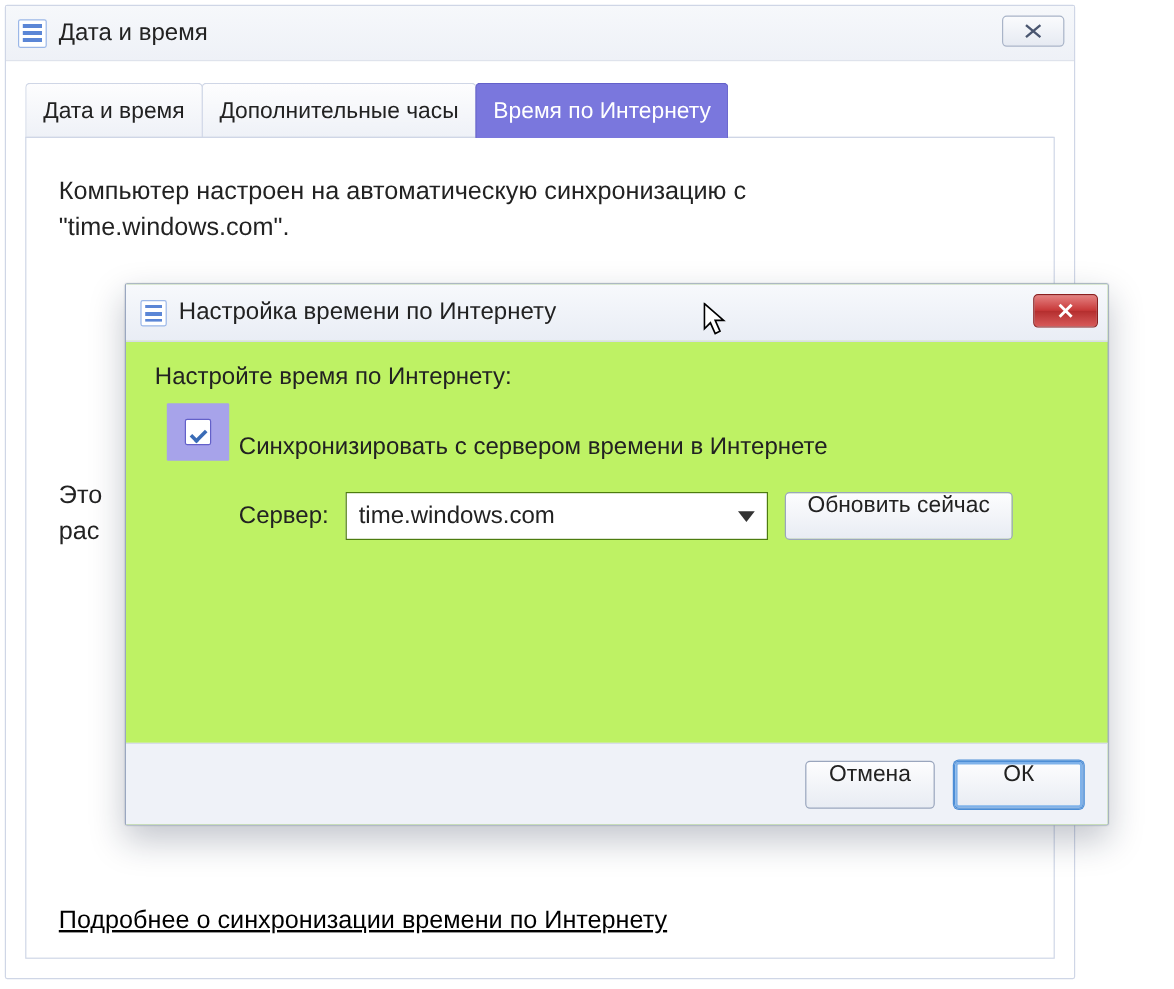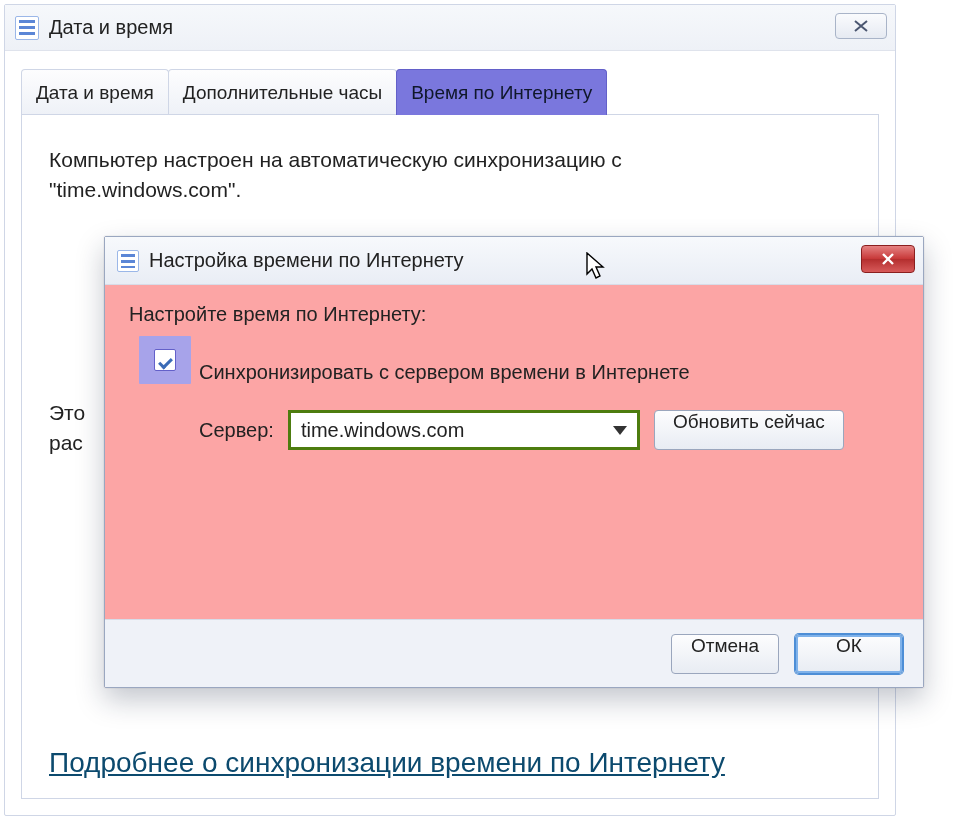--- a/index.html
+++ b/index.html
@@ -76,21 +76,21 @@
     border-bottom: none;
     background: linear-gradient(#fdfdfe,#eef1f7);
     font-size: 19px;
     border-radius: 4px 4px 0 0;
     margin-right: -1px;
     position: relative;
   }
   .tab.active {
     background: #7a77dd;
     border-color: #6360c9;
-    color: #0f172a;
+    color: #ffffff;
     font-weight: 400;
     z-index: 2;
   }
   .tab-body-border {
     position: absolute;
     left: 16px; right: 16px; top: 109px; bottom: 16px;
     border: 1px solid #cfd6e6;
     border-top: 1px solid #cfd6e6;
   }
   .tab-body-border::before{
@@ -102,31 +102,31 @@
     position: absolute;
     left: 44px; top: 140px; right: 44px;
     font-size: 21px;
     line-height: 1.45;
   }
   .main-content .quoted { font-family: inherit; }
   .main-content .line2wrap{ margin-top:192px; }
   .link {
     position: absolute;
     left: 44px; bottom: 36px;
-    color: #0c4a6e;
+    color: #000000;
     text-decoration: underline;
-    font-size: 28px;
+    font-size: 21px;
   }
 
   
   .dialog {
     position: absolute;
     left: 104px; top: 236px;
     width: 820px; height: 452px;
-    background: #fca5a5;
+    background: #bef264;
     border: 1px solid #9aa7c0;
     border-radius: 2px;
     box-shadow: 0 0 0 1px rgba(0,0,0,0.03), 0 12px 28px rgba(20,30,60,0.25);
   }
   .dlg-titlebar {
     height: 48px;
     background: linear-gradient(#f7f9fc,#e9edf5);
     border-bottom: 1px solid #d7dce8;
     display: flex; align-items: center;
     padding: 0 12px;
@@ -189,21 +189,21 @@
   .server-row {
     display:flex;align-items:center;
     gap: 14px;
     margin-left: 70px;
     margin-bottom: 26px;
   }
   .server-label { font-size: 20px; text-align:center; }
   .combo {
     flex: 0 0 352px;
     height: 40px;
-    border:3px solid #4d7c0f;
+    border:1px solid #4d7c0f;
     background:#fff;
     display:flex;align-items:center;justify-content:space-between;
     padding:0 10px;
     font-size: 20px;
   }
   .combo .caret {
     width:0;height:0;
     border-left:7px solid transparent;
     border-right:7px solid transparent;
     border-top:9px solid #333;

